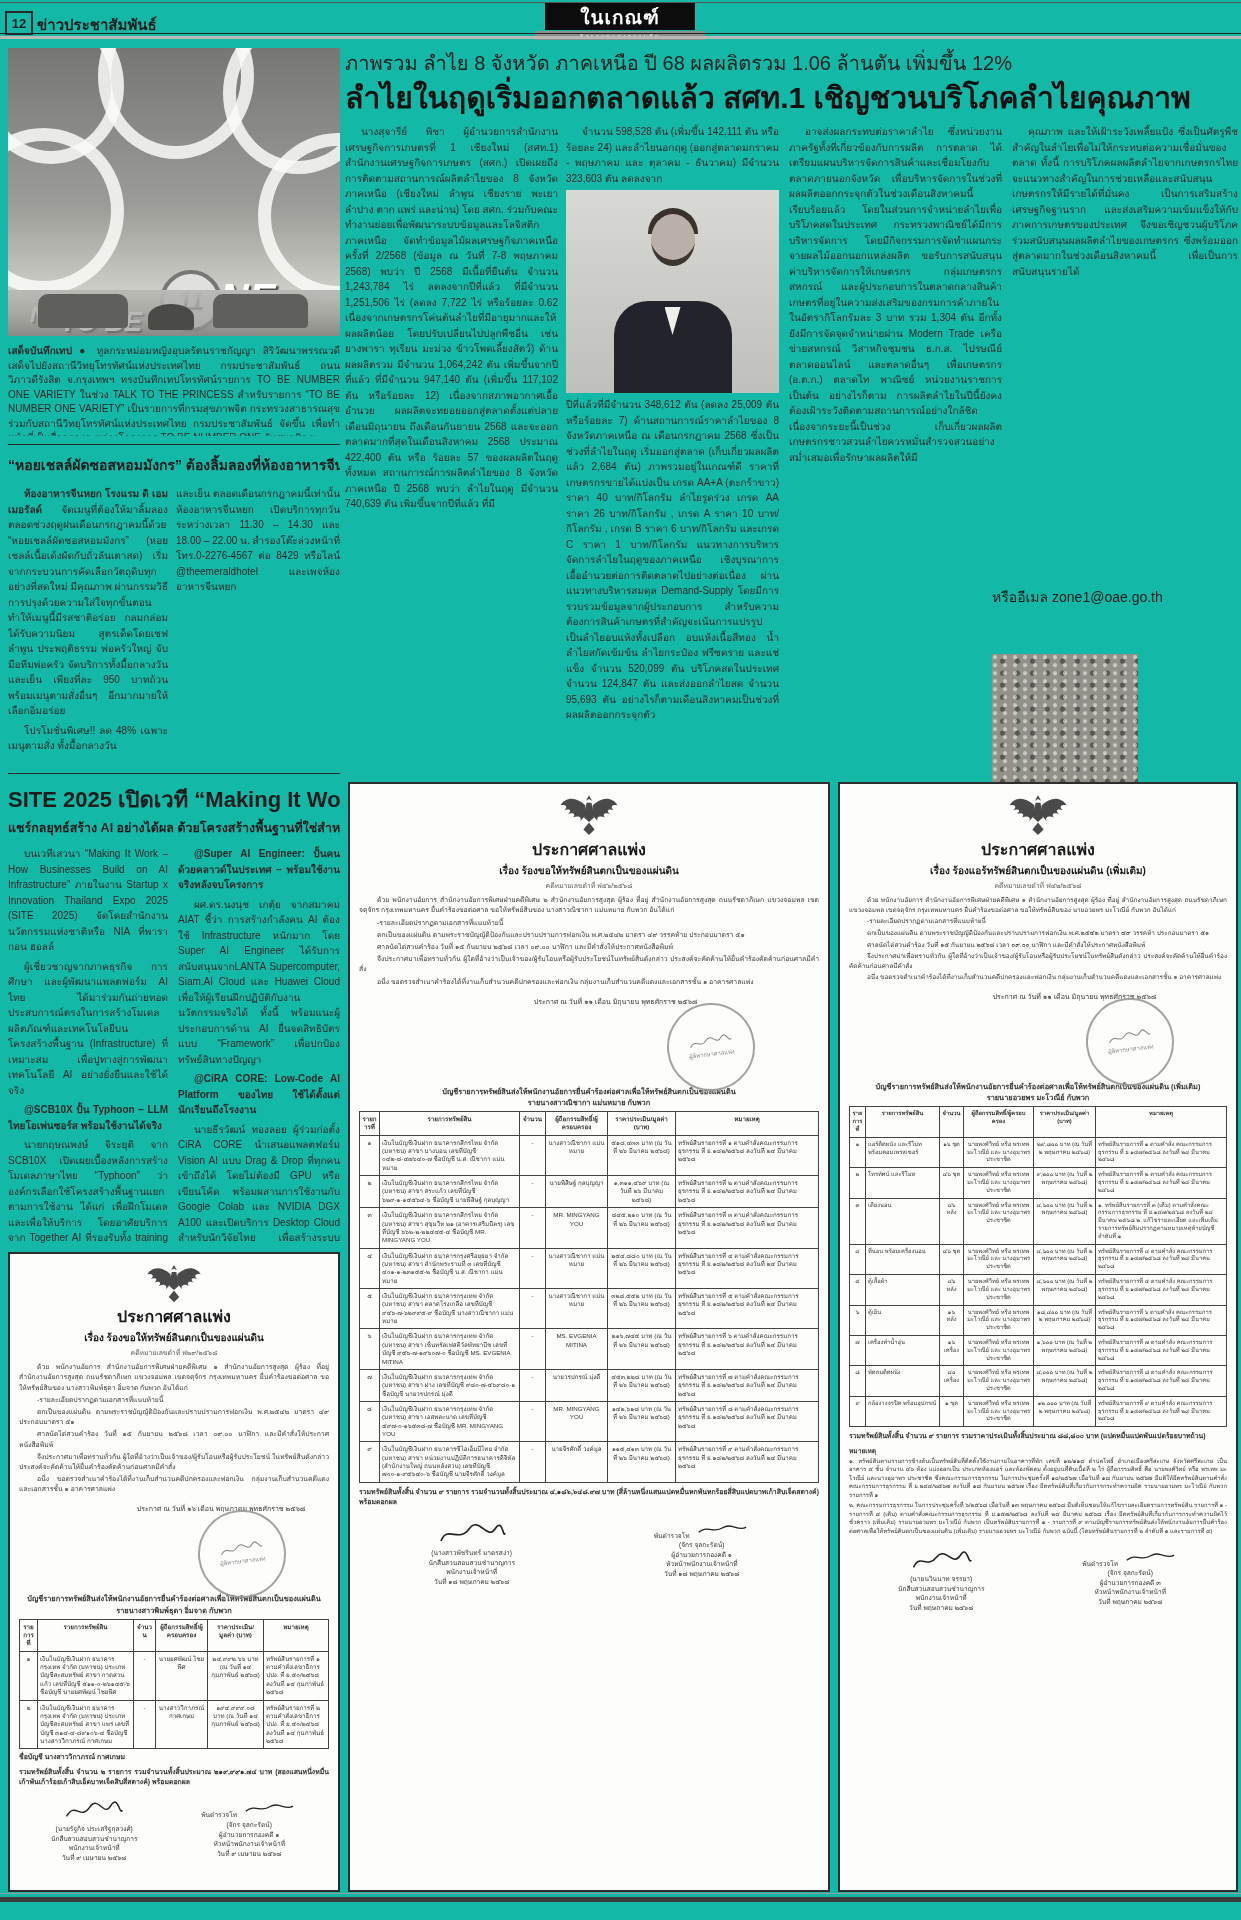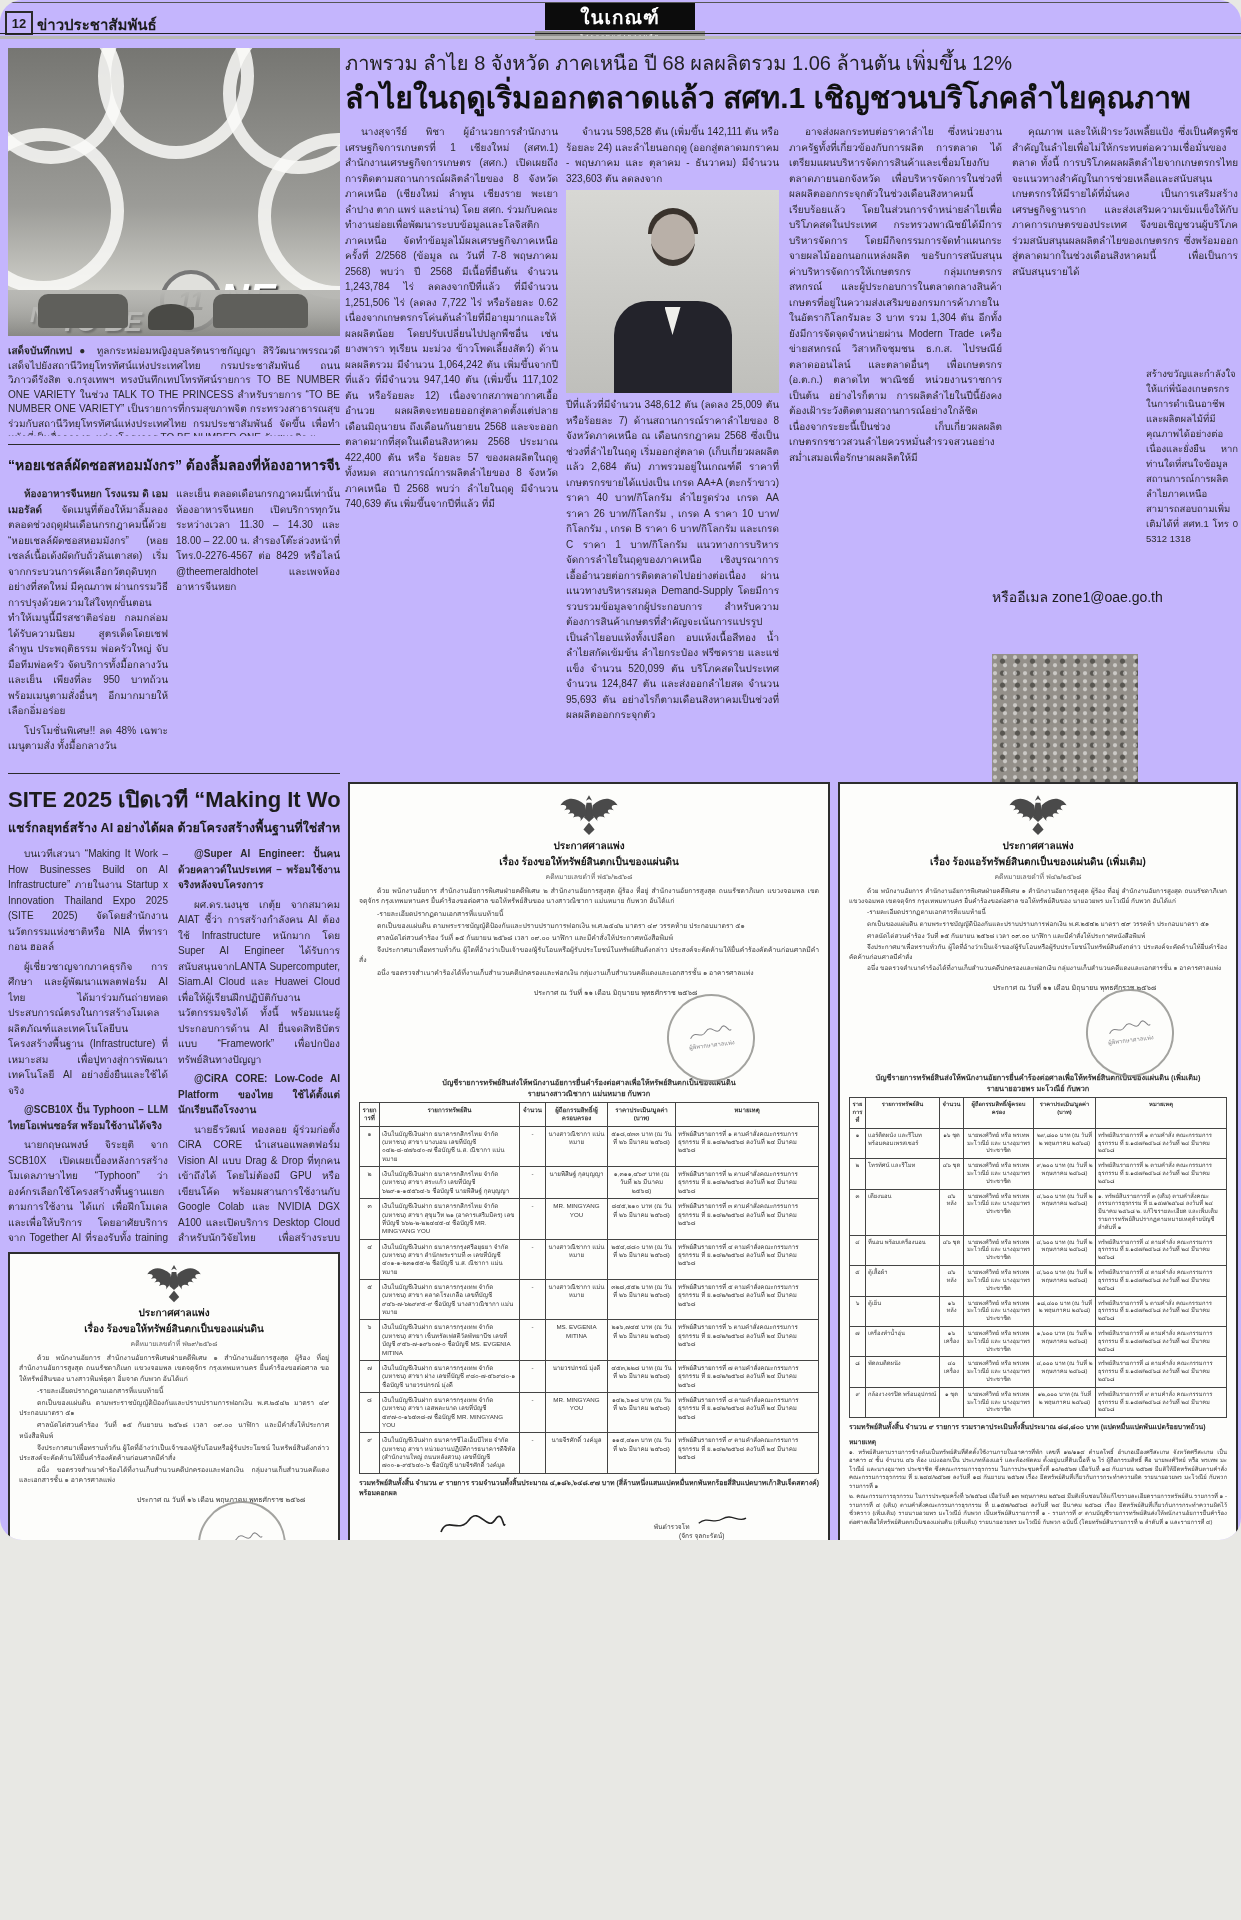--- a/index.html
+++ b/index.html
@@ -1,17 +1,17 @@
 <!DOCTYPE html>
 <html><head>
 <meta charset="utf-8">
 <style>
   html,body{margin:0;padding:0;background:#e8e8e4;}
-  .page{position:relative;width:1241px;height:1540px;background:#c4b5fd;margin:0 auto;
-        font-family:"Liberation Sans","DejaVu Sans",sans-serif;color:#1c1c1c;overflow:hidden;border-radius:22px;}
+  .page{position:relative;width:1241px;height:1920px;background:#14b8a6;margin:0 auto;
+        font-family:"Liberation Sans","DejaVu Sans",sans-serif;color:#1c1c1c;overflow:hidden;}
   .abs{position:absolute;}
   .nowrap{white-space:nowrap;overflow:hidden;}
   .b{font-weight:bold;}
   
   .pagenum{left:5px;top:11px;width:24px;height:20px;border:2px solid #2b2b2b;font-size:13px;font-weight:bold;
            display:flex;align-items:center;justify-content:center;}
   .section-title{left:37px;top:13px;font-size:15px;font-weight:bold;}
   .toprule{left:0;top:2px;width:1241px;height:1px;background:#555;}
   .hdr-rule1{left:0;top:33px;width:1241px;height:1px;background:#222;}
   .hdr-rule2{left:0;top:36px;width:1241px;height:3px;background:#b9b9b5;}
@@ -58,21 +58,21 @@
   .caption{font-size:10px;line-height:14.5px;text-align:justify;color:#2a2a2a;}
   .hdiv{position:absolute;height:1px;background:#2b2b2b;}
   .resto-head{font-size:14px;font-weight:bold;}
   .site-head{font-size:22px;font-weight:bold;}
   .site-sub{font-size:12.5px;font-weight:bold;}
   .sp{margin:0 0 5px 0;text-indent:14px;text-align:justify;}
   
   .notice{position:absolute;border:2px solid #2e2e2e;background:#fdfdfb;padding:6px 9px;box-sizing:border-box;
           overflow:hidden;font-size:6.8px;line-height:1.5;color:#333;}
   .notice .garuda{display:block;margin:2px auto 1px auto;}
-  .n-title{font-size:10px;font-weight:bold;text-align:center;margin:1px 0;color:#1a1a1a;}
+  .n-title{font-size:16px;font-weight:bold;text-align:center;margin:1px 0;color:#1a1a1a;}
   .n-subject{font-size:10px;font-weight:bold;text-align:center;margin:0 0 3px 0;color:#1a1a1a;}
   .n-case{font-size:6.8px;text-align:center;margin:0 0 4px 0;color:#555;}
   .n-body p{margin:0 0 2px 0;text-indent:18px;text-align:justify;}
   .daterow{position:relative;height:94px;}
   .dateline{position:absolute;left:38%;top:8px;font-size:7px;}
   .stamp{position:absolute;right:14%;top:14px;width:84px;height:84px;border:2px solid #9a9a96;border-radius:50%;
          transform:rotate(-7deg);display:flex;flex-direction:column;align-items:center;justify-content:center;
          font-size:5.8px;color:#77777a;gap:1px;opacity:.9;background:rgba(255,255,255,.2);}
   .tbl-title{font-size:7.4px;font-weight:bold;text-align:center;margin:3px 0 0 0;}
   .tbl-sub{font-size:7.4px;font-weight:bold;text-align:center;margin:0 0 3px 0;}
@@ -148,23 +148,20 @@
 
   <div class="col" style="left:789px;top:124px;width:213px;height:641px;">
     <p>อาจส่งผลกระทบต่อราคาลำไย ซึ่งหน่วยงานภาครัฐทั้งที่เกี่ยวข้องกับการผลิต การตลาด ได้เตรียมแผนบริหารจัดการสินค้าและเชื่อมโยงกับตลาดภายนอกจังหวัด เพื่อบริหารจัดการในช่วงที่ผลผลิตออกกระจุกตัวในช่วงเดือนสิงหาคมนี้เรียบร้อยแล้ว โดยในส่วนการจำหน่ายลำไยเพื่อบริโภคสดในประเทศ กระทรวงพาณิชย์ได้มีการบริหารจัดการ โดยมีกิจกรรมการจัดทำแผนกระจายผลไม้ออกนอกแหล่งผลิต ขอรับการสนับสนุนค่าบริหารจัดการให้เกษตรกร กลุ่มเกษตรกร สหกรณ์ และผู้ประกอบการในตลาดกลางสินค้าเกษตรที่อยู่ในความส่งเสริมของกรมการค้าภายใน ในอัตรากิโลกรัมละ 3 บาท รวม 1,304 ตัน อีกทั้งยังมีการจัดจุดจำหน่ายผ่าน Modern Trade เครือข่ายสหกรณ์ วิสาหกิจชุมชน ธ.ก.ส. ไปรษณีย์ ตลาดออนไลน์ และตลาดอื่นๆ เพื่อเกษตรกร (อ.ต.ก.) ตลาดไท พาณิชย์ หน่วยงานราชการ เป็นต้น อย่างไรก็ตาม การผลิตลำไยในปีนี้ยังคงต้องเฝ้าระวังติดตามสถานการณ์อย่างใกล้ชิด เนื่องจากระยะนี้เป็นช่วง เก็บเกี่ยวผลผลิต เกษตรกรชาวสวนลำไยควรหมั่นสำรวจสวนอย่างสม่ำเสมอเพื่อรักษาผลผลิตให้มี</p>
   </div>
 
   <div class="col" style="left:1012px;top:124px;width:226px;height:240px;">
     <p>คุณภาพ และให้เฝ้าระวังเพลี้ยแป้ง ซึ่งเป็นศัตรูพืชสำคัญในลำไยเพื่อไม่ให้กระทบต่อความเชื่อมั่นของตลาด ทั้งนี้ การบริโภคผลผลิตลำไยจากเกษตรกรไทยจะแนวทางสำคัญในการช่วยเหลือและสนับสนุนเกษตรกรให้มีรายได้ที่มั่นคง เป็นการเสริมสร้างเศรษฐกิจฐานราก และส่งเสริมความเข้มแข็งให้กับภาคการเกษตรของประเทศ จึงขอเชิญชวนผู้บริโภคร่วมสนับสนุนผลผลิตลำไยของเกษตรกร ซึ่งพร้อมออกสู่ตลาดมากในช่วงเดือนสิงหาคมนี้ เพื่อเป็นการสนับสนุนรายได้</p>
   </div>
 
   <div class="abs photo orchard tall" style="left:992px;top:366px;width:146px;height:216px;"></div>
-  <div class="col" style="left:1146px;top:366px;width:92px;height:216px;font-size:9.5px;line-height:15px;">
-    <p class="nofirst">สร้างขวัญและกำลังใจให้แก่พี่น้องเกษตรกรในการดำเนินอาชีพ และผลิตผลไม้ที่มีคุณภาพได้อย่างต่อเนื่องและยั่งยืน หากท่านใดที่สนใจข้อมูลสถานการณ์การผลิตลำไยภาคเหนือ สามารถสอบถามเพิ่มเติมได้ที่ สศท.1 โทร 0 5312 1318</p>
-  </div>
   <div class="abs" style="left:992px;top:586px;width:246px;font-size:14px;">หรืออีเมล zone1@oae.go.th</div>
   <div class="abs photo orchard" style="left:935px;top:608px;width:303px;height:154px;"></div>
 
   <div class="hdiv" style="left:8px;top:444px;width:332px;"></div>
   <div class="abs resto-head nowrap" style="left:8px;top:454px;width:332px;">“หอยเชลล์ผัดซอสหอมมังกร”  ต้องลิ้มลองที่ห้องอาหารจีนหยก</div>
 
   <div class="col" style="left:8px;top:486px;width:160px;height:276px;">
     <p><span class="b">ห้องอาหารจีนหยก โรงแรม ดิ เอม เมอรัลด์</span> <span>จัดเมนูที่ต้องให้มาลิ้มลองตลอดช่วงฤดูฝนเดือนกรกฎาคมนี้ด้วย “หอยเชลล์ผัดซอสหอมมังกร” (หอยเชลล์เนื้อเด้งผัดกับถั่วลันเตาสด) เริ่มจากกระบวนการคัดเลือกวัตถุดิบทุกอย่างที่สดใหม่ มีคุณภาพ ผ่านกรรมวิธีการปรุงด้วยความใส่ใจทุกขั้นตอน ทำให้เมนูนี้มีรสชาติอร่อย กลมกล่อม ได้รับความนิยม สูตรเด็ดโดยเชฟลำพูน ประพฤติธรรม พ่อครัวใหญ่ จับมือทีมพ่อครัว จัดบริการทั้งมื้อกลางวันและเย็น เพียงที่ละ 950 บาทถ้วน พร้อมเมนูตามสั่งอื่นๆ อีกมากมายให้เลือกอิ่มอร่อย</span></p>
     <p>โปรโมชั่นพิเศษ!! ลด 48% เฉพาะเมนูตามสั่ง ทั้งมื้อกลางวัน</p>
   </div>

